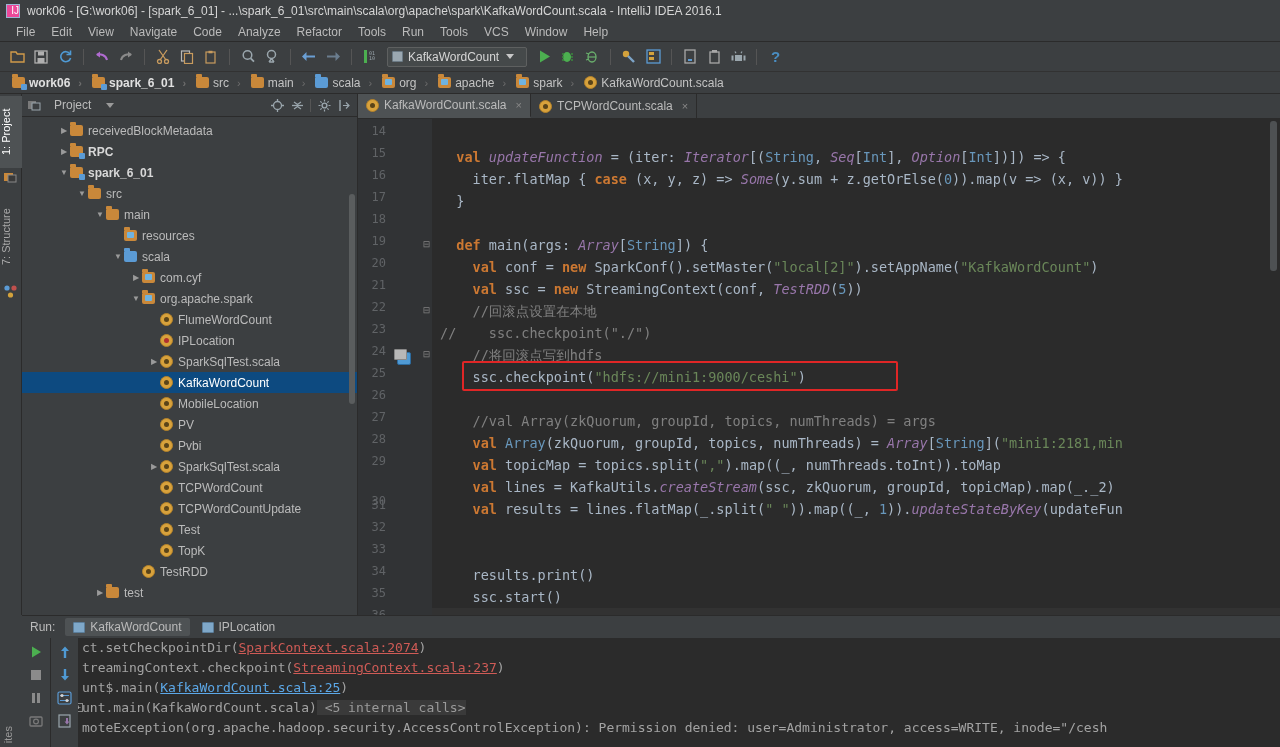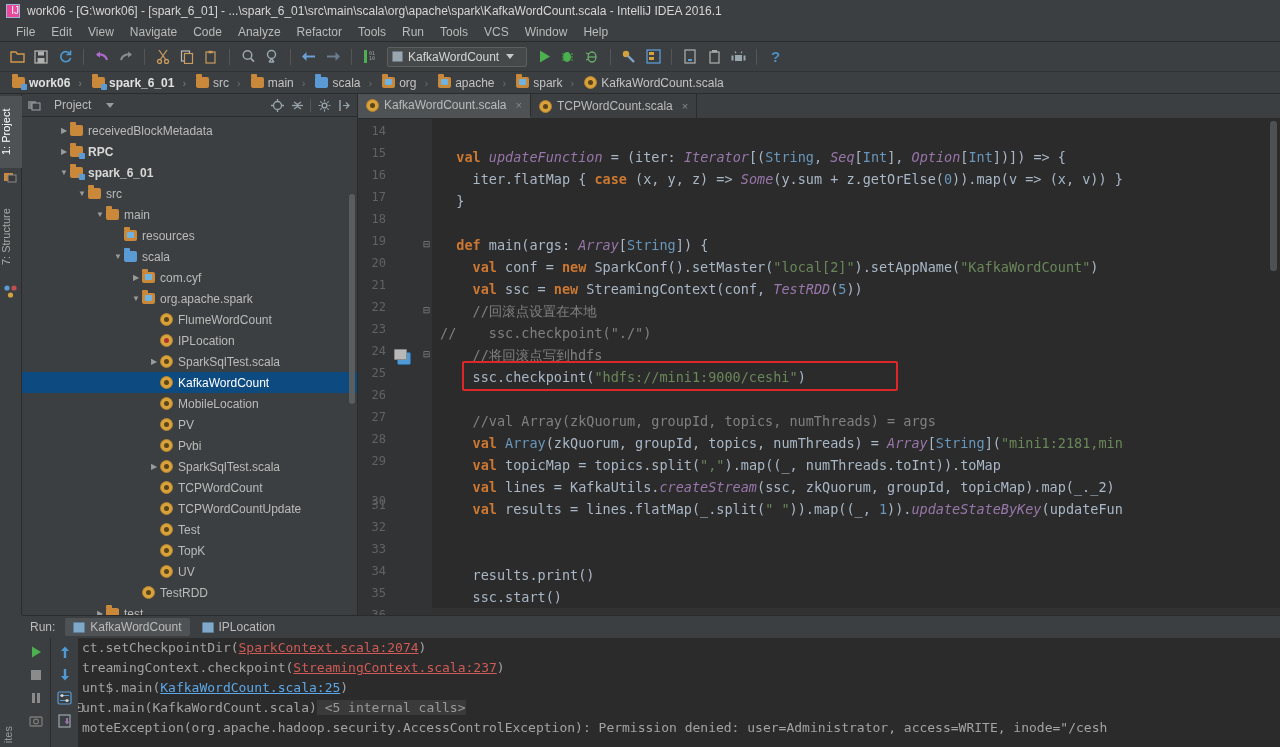--- a/index.html
+++ b/index.html
@@ -581,27 +581,20 @@
               <i></i>
             </span>
             <span class="lbl">Test</span>
           </div>
           <div class="trow" style="padding-left: 126px;">
             <span class="arrow"></span>
             <span class="scalaicon">
               <i></i>
             </span>
             <span class="lbl">TopK</span>
-          </div>
-          <div class="trow" style="padding-left: 126px;">
-            <span class="arrow"></span>
-            <span class="scalaicon">
-              <i></i>
-            </span>
-            <span class="lbl">UV</span>
           </div>
           <div class="trow" style="padding-left: 108px;">
             <span class="arrow"></span>
             <span class="scalaicon">
               <i></i>
             </span>
             <span class="lbl">TestRDD</span>
           </div>
           <div class="trow" style="padding-left: 72px;">
             <span class="arrow">▶</span>

